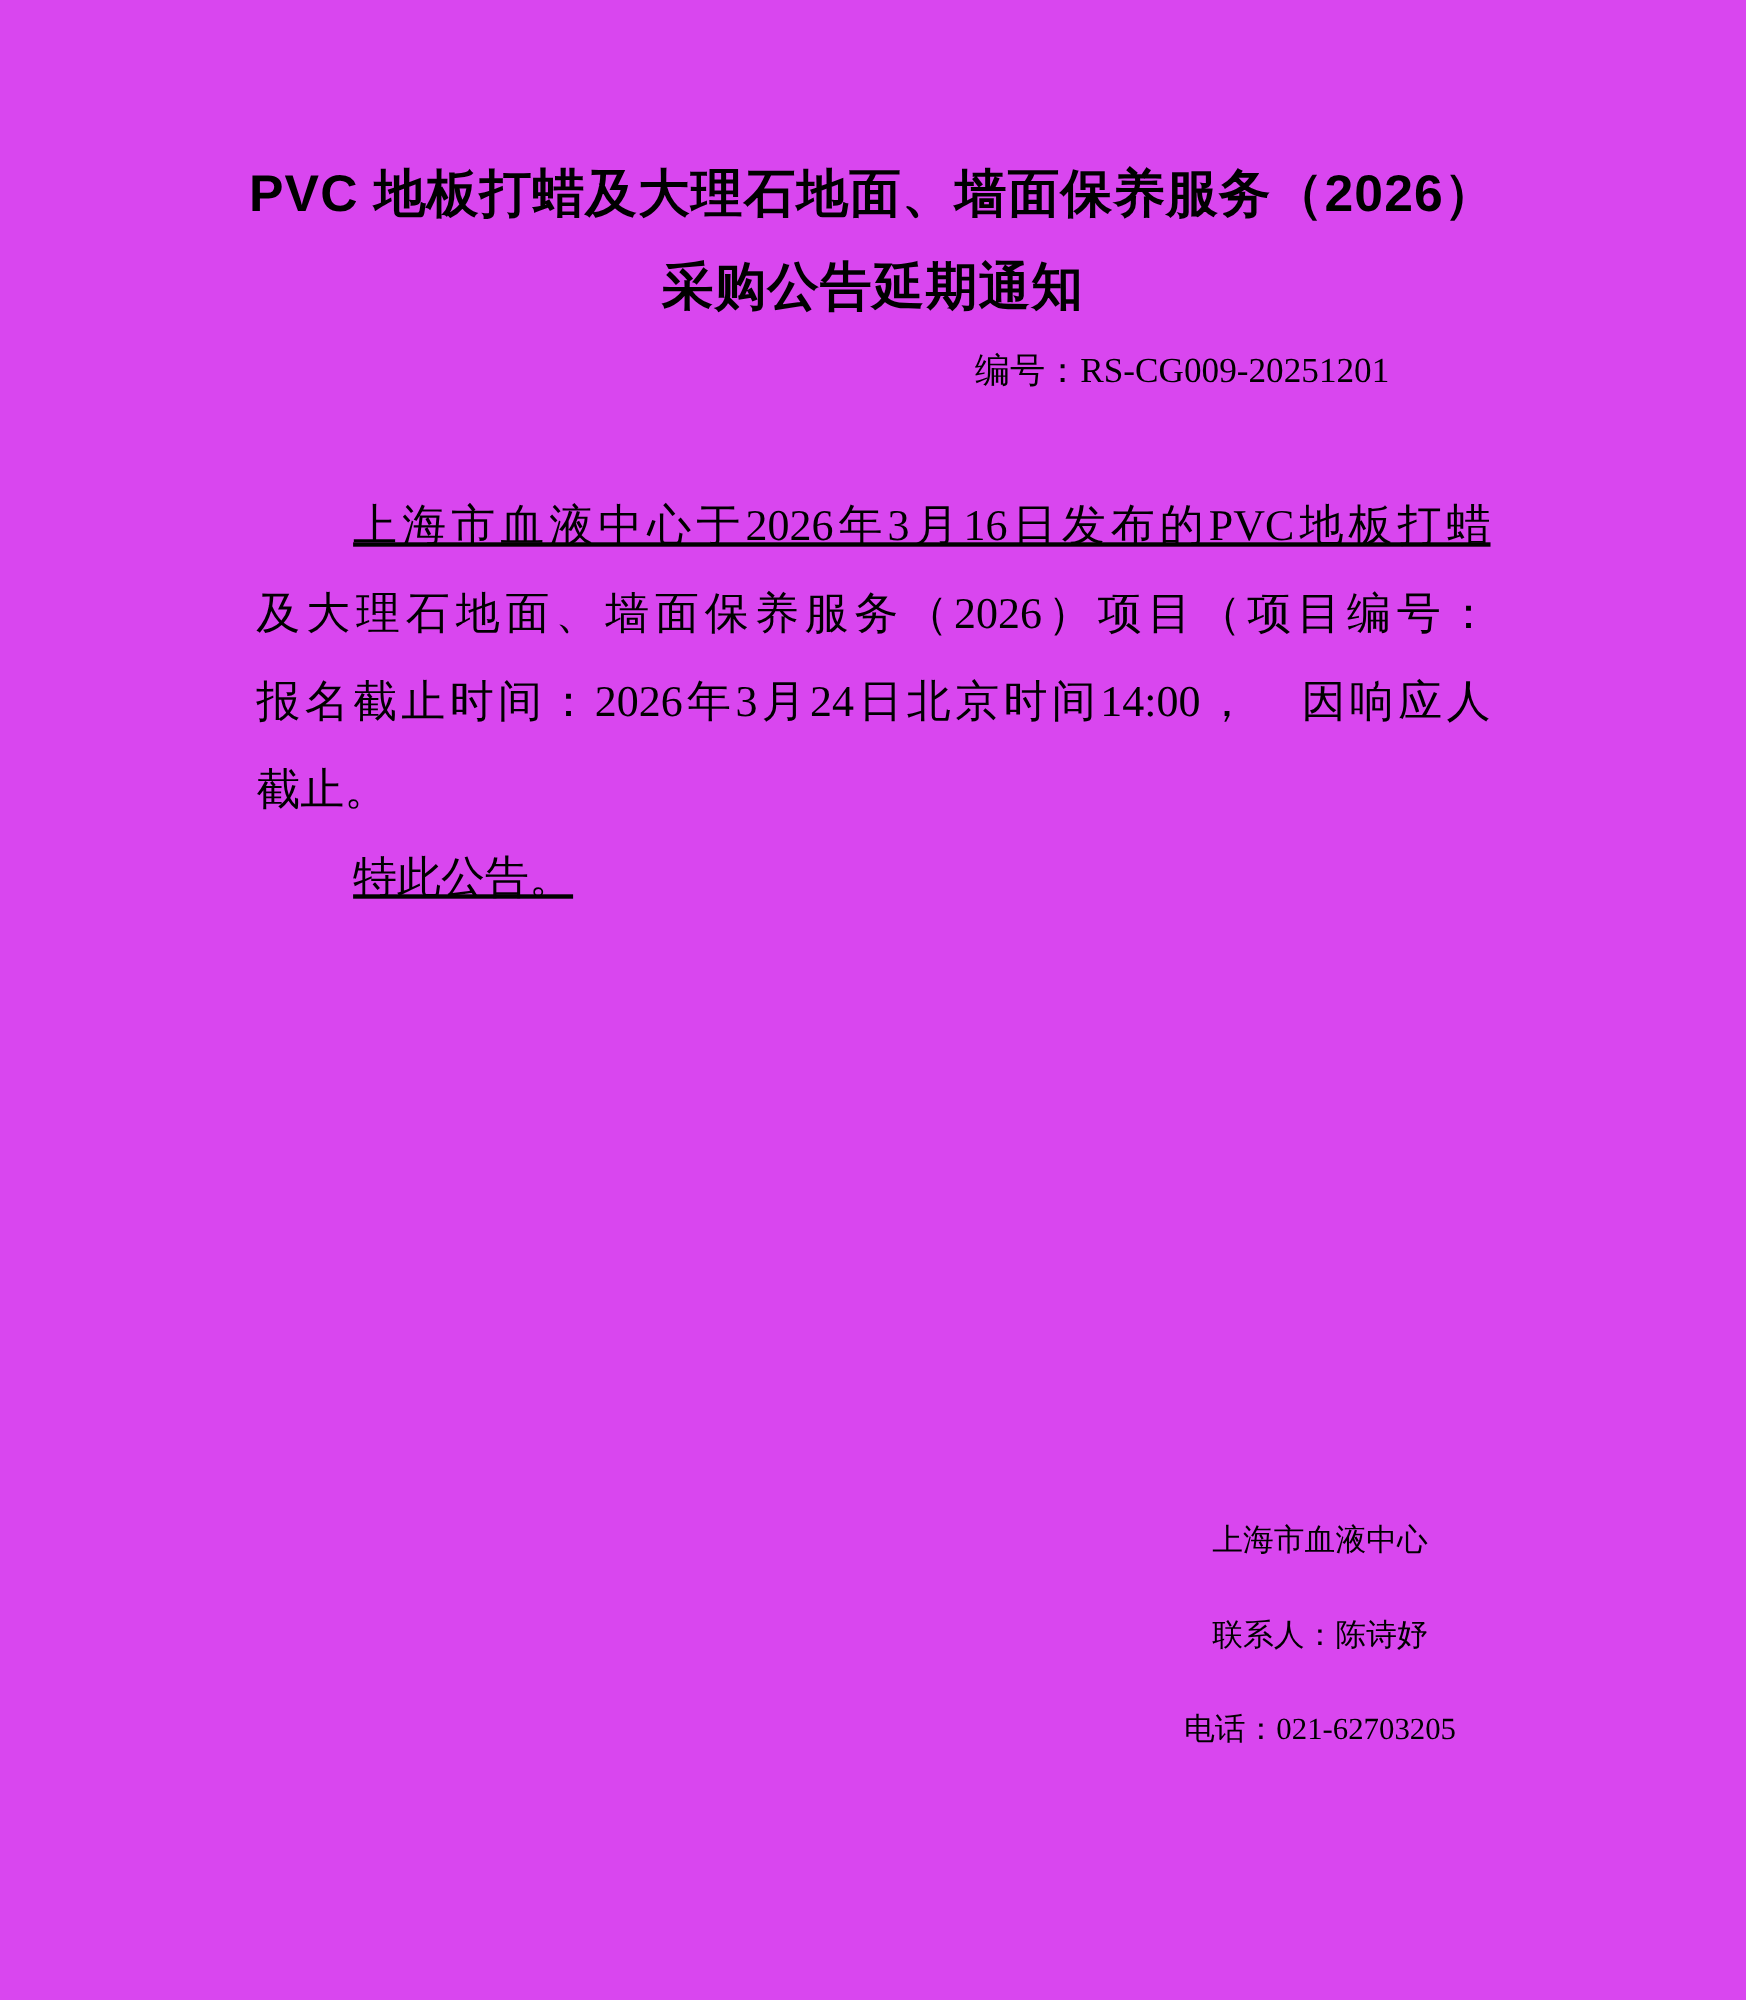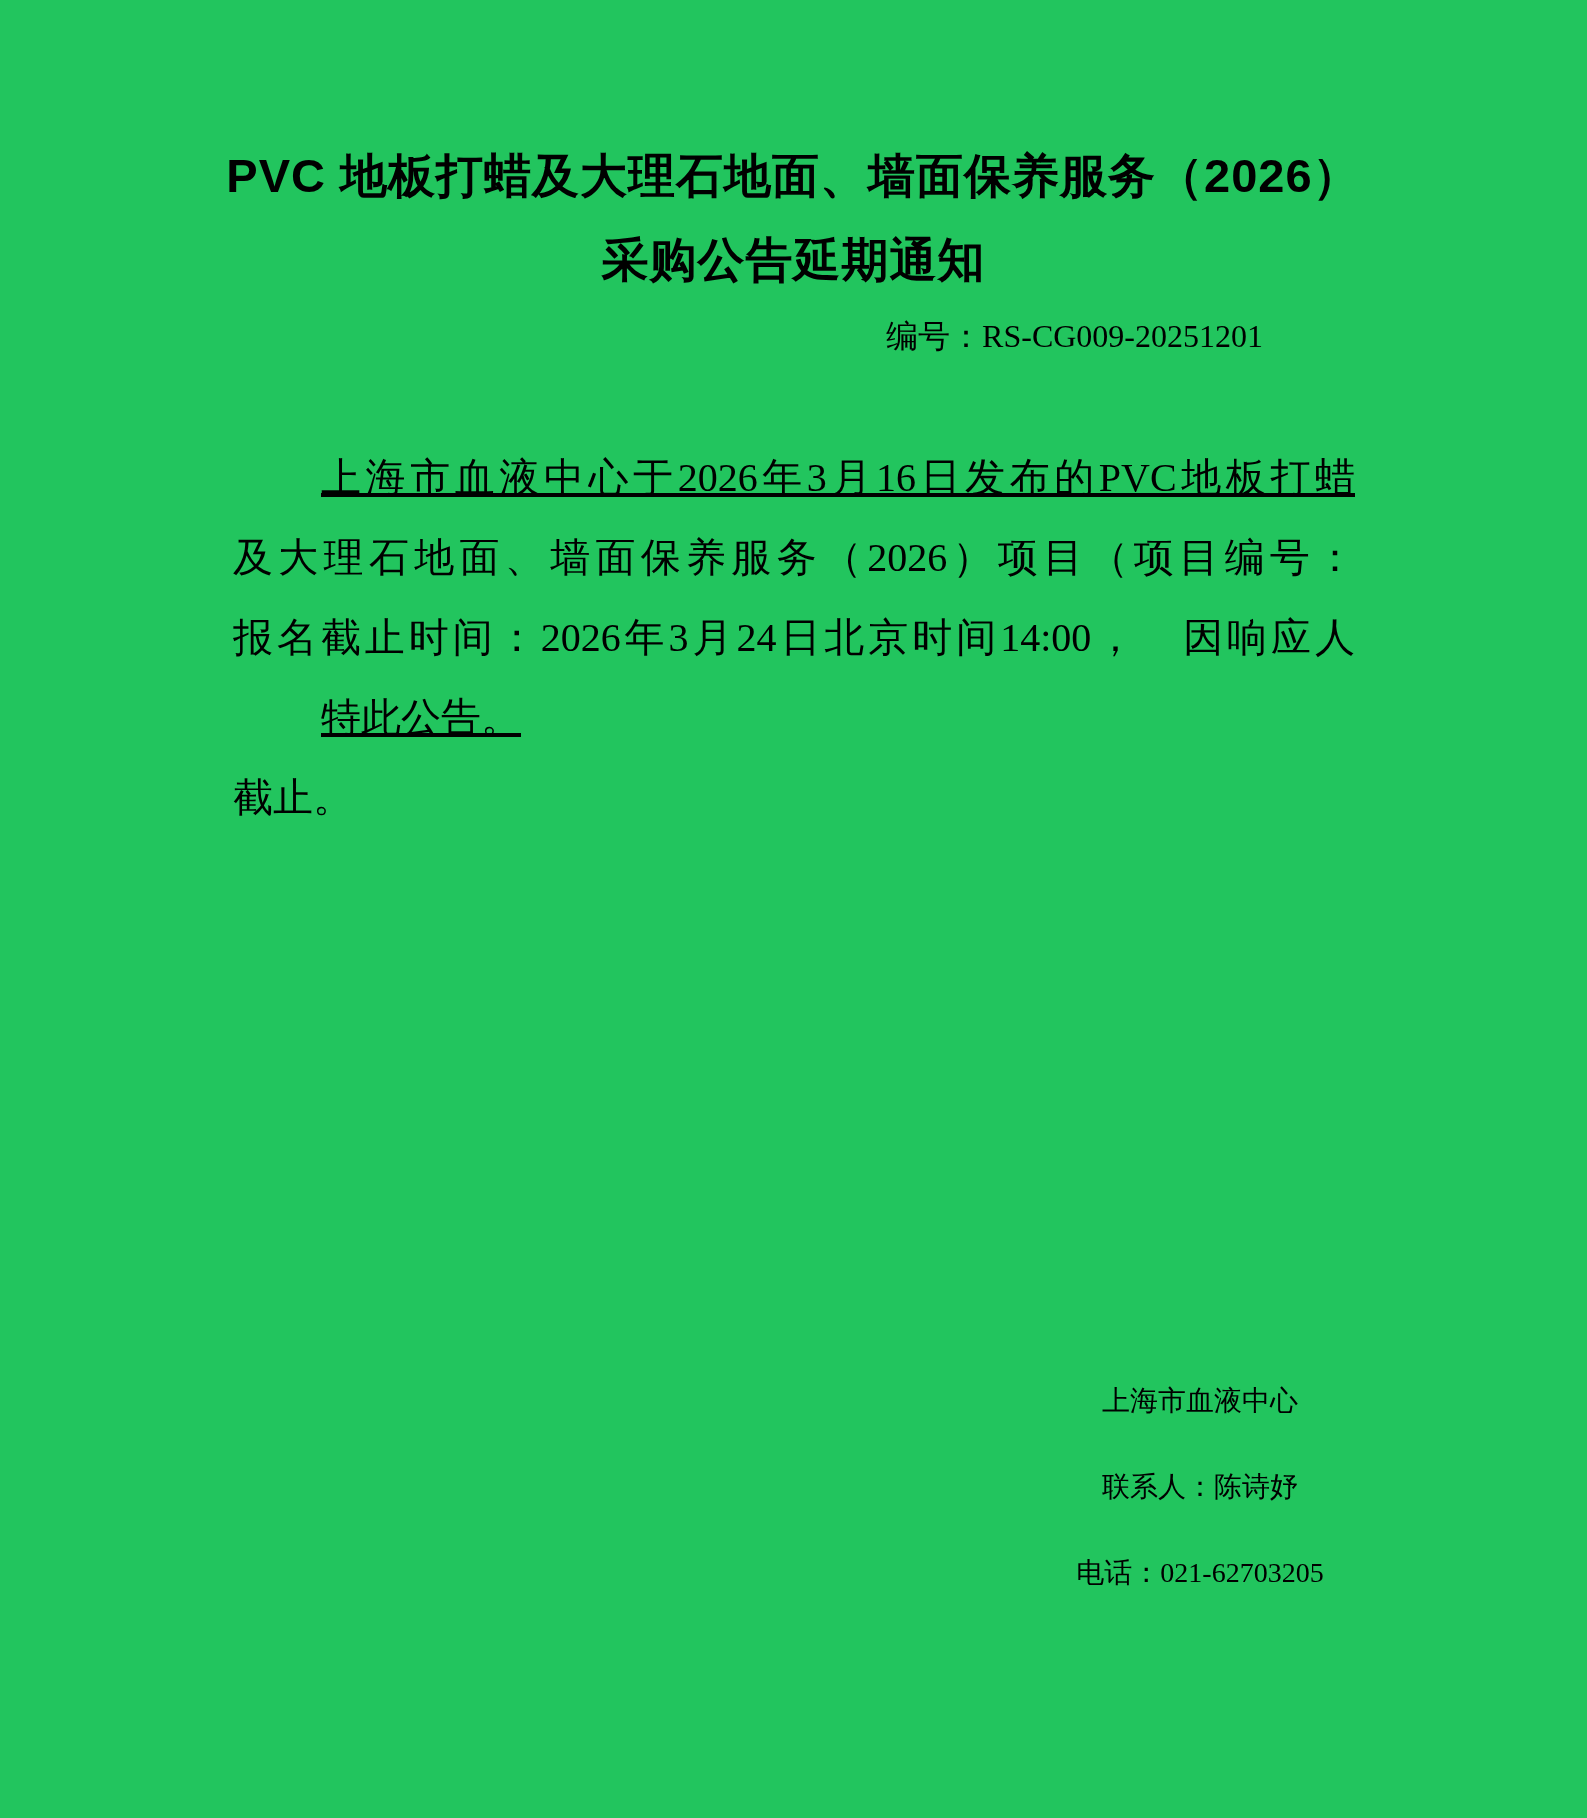--- a/index.html
+++ b/index.html
@@ -4,21 +4,21 @@
 <style>
   html, body {
     margin: 0;
     padding: 0;
     background: #ffffff;
   }
   .page {
     position: relative;
     width: 1587px;
     height: 1818px;
-    background: #22c55e;
+    background: #d946ef;
     color: #000000;
     font-family: "Liberation Serif", serif;
     overflow: hidden;
   }
   .title-line {
     position: absolute;
     left: 0;
     width: 100%;
     margin: 0;
     text-align: center;
@@ -84,22 +84,22 @@
   <h1 class="title-line l1">PVC 地板打蜡及大理石地面、墙面保养服务（2026）</h1>
 
   <h1 class="title-line l2">采购公告延期通知</h1>
 
   <div class="doc-number">编号：RS-CG009-20251201</div>
 
   <div class="body-text">
     <div class="line indent">上海市血液中心于2026年3月16日发布的PVC地板打蜡</div>
     <div class="line">及大理石地面、墙面保养服务（2026）项目（项目编号：</div>
     <div class="line">报名截止时间：2026年3月24日北京时间14:00，　因响应人</div>
+    <div class="line plain">截止。</div>
     <div class="line plain indent">特此公告。</div>
-    <div class="line plain">截止。</div>
   </div>
 
   <div class="signature">
     <div class="sig-line">上海市血液中心</div>
     <div class="sig-line">联系人：陈诗妤</div>
     <div class="sig-line">电话：021-62703205</div>
   </div>
 
 </div>
 

